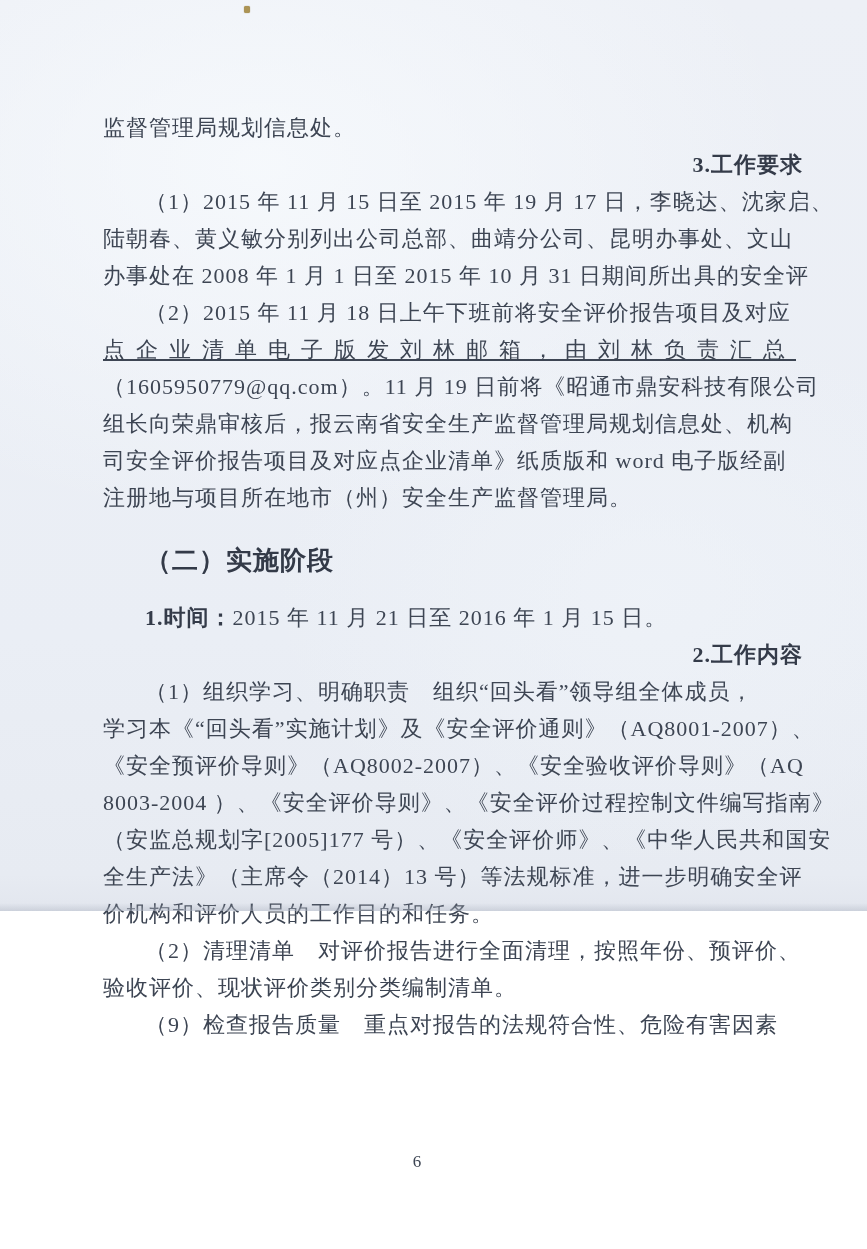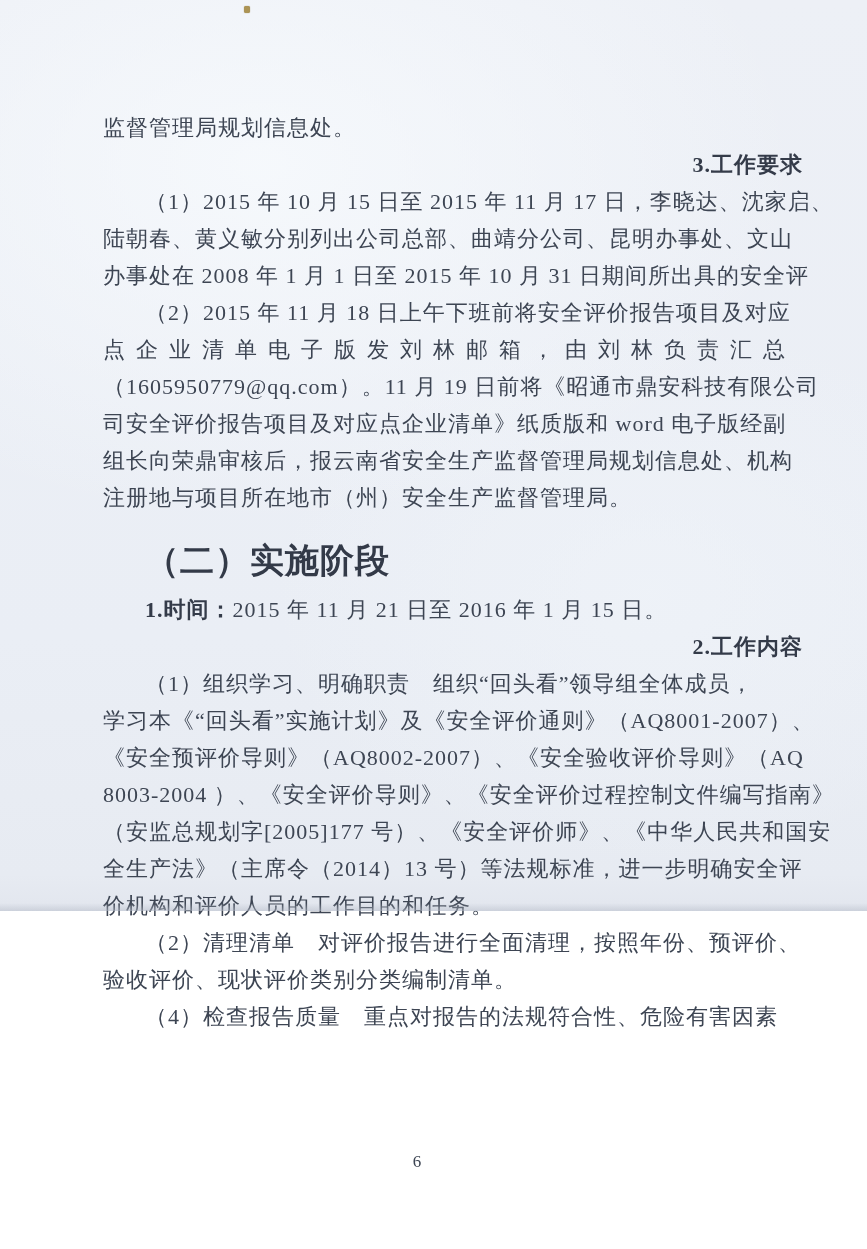--- a/index.html
+++ b/index.html
@@ -22,26 +22,26 @@
     left:103px;top:109px;width:700px;
     font-size:22px;
     line-height:37px;
     letter-spacing:1px;
   }
   .line{white-space:nowrap;}
   .line.indent{text-indent:42px;}
   .line.bold,.bold{font-weight:bold;color:#343b49;text-align:right;}
   .line.heading{
     font-weight:bold;
-    font-size:34px;
+    font-size:26px;
     color:#333a48;
     margin-top:26px;
-    margin-bottom:12px;
+    margin-bottom:20px;
   }
-  .line.justified{letter-spacing:11px;}
+  .line.justified{letter-spacing:11px;text-decoration:underline;}
   .page-number{
     position:absolute;
     left:0;top:1152px;width:834px;
     text-align:center;
     font-size:17px;
     color:#3d4553;
   }
   .speck{
     position:absolute;
     left:244px;top:6px;
@@ -57,38 +57,38 @@
   }
 </style>
 </head>
 <body>
 
 <div class="page">
   <span class="speck"></span>
   <main class="content">
       <div class="line">监督管理局规划信息处。</div>
       <div class="line indent bold">3.工作要求</div>
-      <div class="line indent">（1）2015 年 10 月 15 日至 2015 年 11 月 17 日，李晓达、沈家启、</div>
+      <div class="line indent">（1）2015 年 11 月 15 日至 2015 年 19 月 17 日，李晓达、沈家启、</div>
       <div class="line">陆朝春、黄义敏分别列出公司总部、曲靖分公司、昆明办事处、文山</div>
       <div class="line">办事处在 2008 年 1 月 1 日至 2015 年 10 月 31 日期间所出具的安全评</div>
       <div class="line indent">（2）2015 年 11 月 18 日上午下班前将安全评价报告项目及对应</div>
       <div class="line justified">点企业清单电子版发刘林邮箱，由刘林负责汇总</div>
       <div class="line">（1605950779@qq.com）。11 月 19 日前将《昭通市鼎安科技有限公司</div>
+      <div class="line">组长向荣鼎审核后，报云南省安全生产监督管理局规划信息处、机构</div>
       <div class="line">司安全评价报告项目及对应点企业清单》纸质版和 word 电子版经副</div>
-      <div class="line">组长向荣鼎审核后，报云南省安全生产监督管理局规划信息处、机构</div>
       <div class="line">注册地与项目所在地市（州）安全生产监督管理局。</div>
       <div class="line indent heading">（二）实施阶段</div>
       <div class="line indent"><span class="bold">1.时间：</span><span>2015 年 11 月 21 日至 2016 年 1 月 15 日。</span></div>
       <div class="line indent bold">2.工作内容</div>
       <div class="line indent">（1）组织学习、明确职责　组织“回头看”领导组全体成员，</div>
       <div class="line">学习本《“回头看”实施计划》及《安全评价通则》（AQ8001-2007）、</div>
       <div class="line">《安全预评价导则》（AQ8002-2007）、《安全验收评价导则》（AQ</div>
       <div class="line">8003-2004 ）、《安全评价导则》、《安全评价过程控制文件编写指南》</div>
       <div class="line">（安监总规划字[2005]177 号）、《安全评价师》、《中华人民共和国安</div>
       <div class="line">全生产法》（主席令（2014）13 号）等法规标准，进一步明确安全评</div>
       <div class="line">价机构和评价人员的工作目的和任务。</div>
       <div class="line indent">（2）清理清单　对评价报告进行全面清理，按照年份、预评价、</div>
       <div class="line">验收评价、现状评价类别分类编制清单。</div>
-      <div class="line indent">（4）检查报告质量　重点对报告的法规符合性、危险有害因素</div>
+      <div class="line indent">（9）检查报告质量　重点对报告的法规符合性、危险有害因素</div>
     </main>
   <div class="page-number">6</div>
   <div class="bottom-edge"></div>
 </div>
 
 </body></html>

